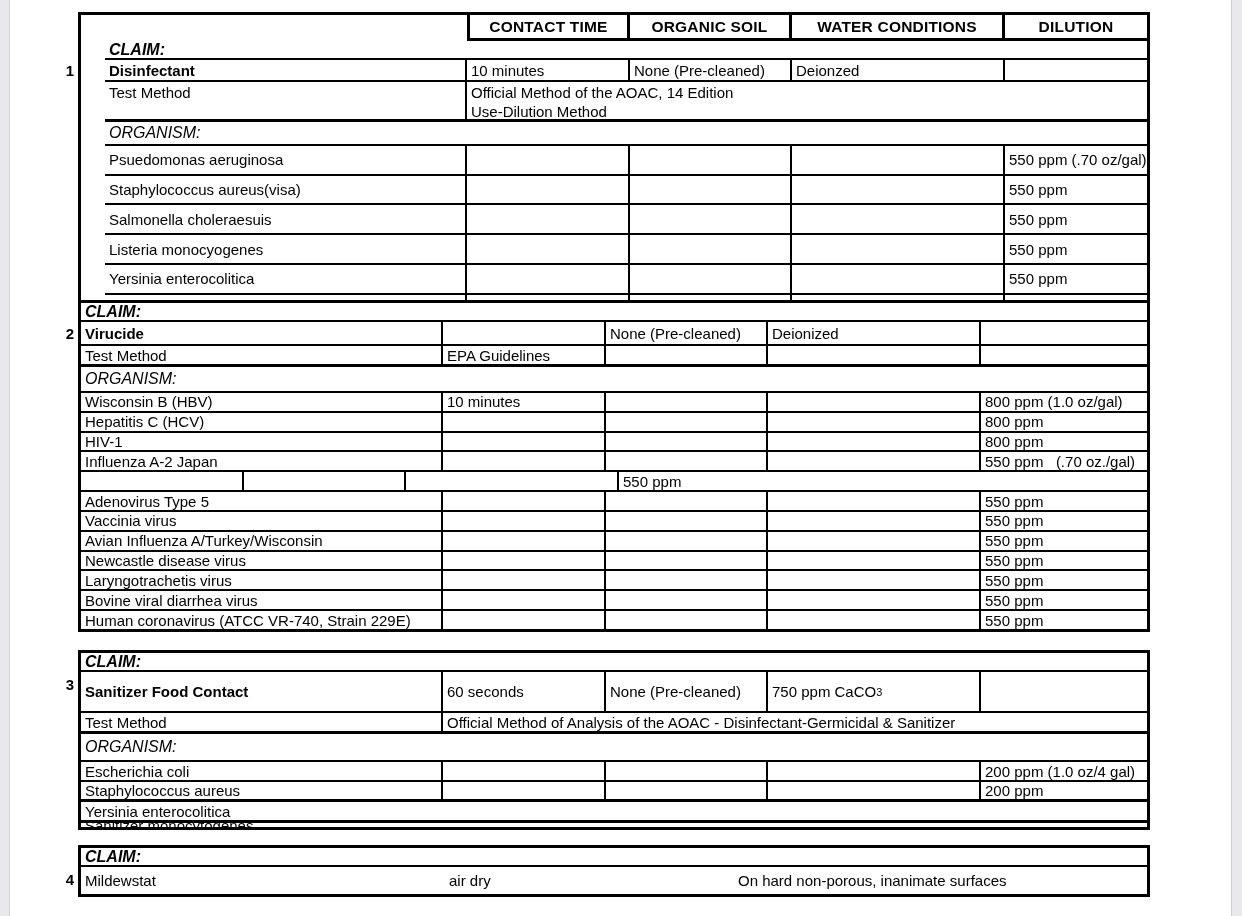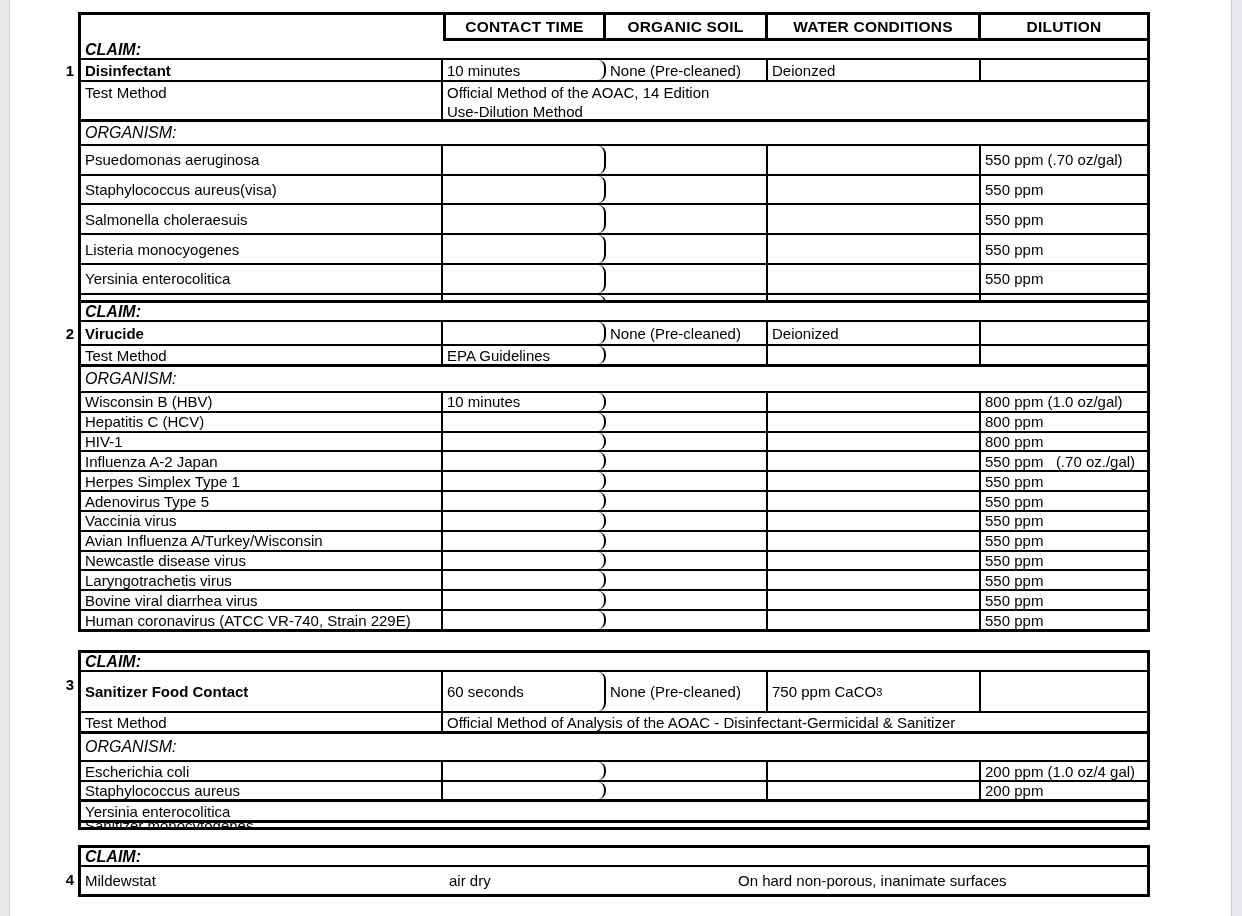--- a/index.html
+++ b/index.html
@@ -8,35 +8,35 @@
     font-family:"Liberation Sans",sans-serif;color:#000;
   }
   .edge-strip{position:absolute;top:0;height:916px;background:#e9e9ed;}
   #edge-left{left:0;width:9px;border-right:1px solid #cfcfd6;}
   #edge-right{right:0;width:10px;border-left:1px solid #cfcfd6;}
 
   .section{
     position:absolute;left:78px;width:1072px;border:3px solid #000;
     box-sizing:border-box;display:flex;flex-direction:column;background:#fff;
   }
-  #s1{top:12px;height:343px;}
+  #s1{top:12px;height:343px;padding-left:24px;}
   #s2{top:300px;height:332px;}
   #s3{top:650px;height:180px;}
   #s4{top:845px;height:52px;}
 
   .row{display:flex;flex:0 0 auto;box-sizing:border-box;min-height:0;}
   .grow{flex:1 1 0;}
   .bb2{border-bottom:2px solid #000;}
   .bb3{border-bottom:3px solid #000;}
 
   .c{box-sizing:border-box;padding:0 4px;display:flex;align-items:center;
      overflow:hidden;white-space:nowrap;font-size:15px;}
   .br{border-right:2px solid #000;}
   .c1{width:362px;}
-  .c2{width:163px;border-radius:8px;}
+  .c2{width:163px;}
   .c3{width:162px;}
   .c4{width:213px;}
   .c5{flex:1 1 0;}
 
   .hrow{height:26px;display:flex;}
   .hspacer{width:362px;}
   .hcell{box-sizing:border-box;border-bottom:3px solid #000;border-right:3px solid #000;
          display:flex;align-items:center;justify-content:center;
          font-weight:bold;font-size:15.5px;letter-spacing:0.2px;}
   .hcell.first{border-left:3px solid #000;}
@@ -187,21 +187,20 @@
     <div class="c c5 pre">800 ppm</div>
   </div>
   <div class="row grow bb2">
     <div class="c c1 br">Influenza A-2 Japan</div>
     <div class="c c2 br"></div>
     <div class="c c3 br"></div>
     <div class="c c4 br"></div>
     <div class="c c5 pre">550 ppm   (.70 oz./gal)</div>
   </div>
   <div class="row grow bb2">
-    <div class="c c1 br">Herpes Simplex Type 1</div>
     <div class="c c2 br"></div>
     <div class="c c3 br"></div>
     <div class="c c4 br"></div>
     <div class="c c5 pre">550 ppm</div>
   </div>
   <div class="row grow bb2">
     <div class="c c1 br">Adenovirus Type 5</div>
     <div class="c c2 br"></div>
     <div class="c c3 br"></div>
     <div class="c c4 br"></div>

